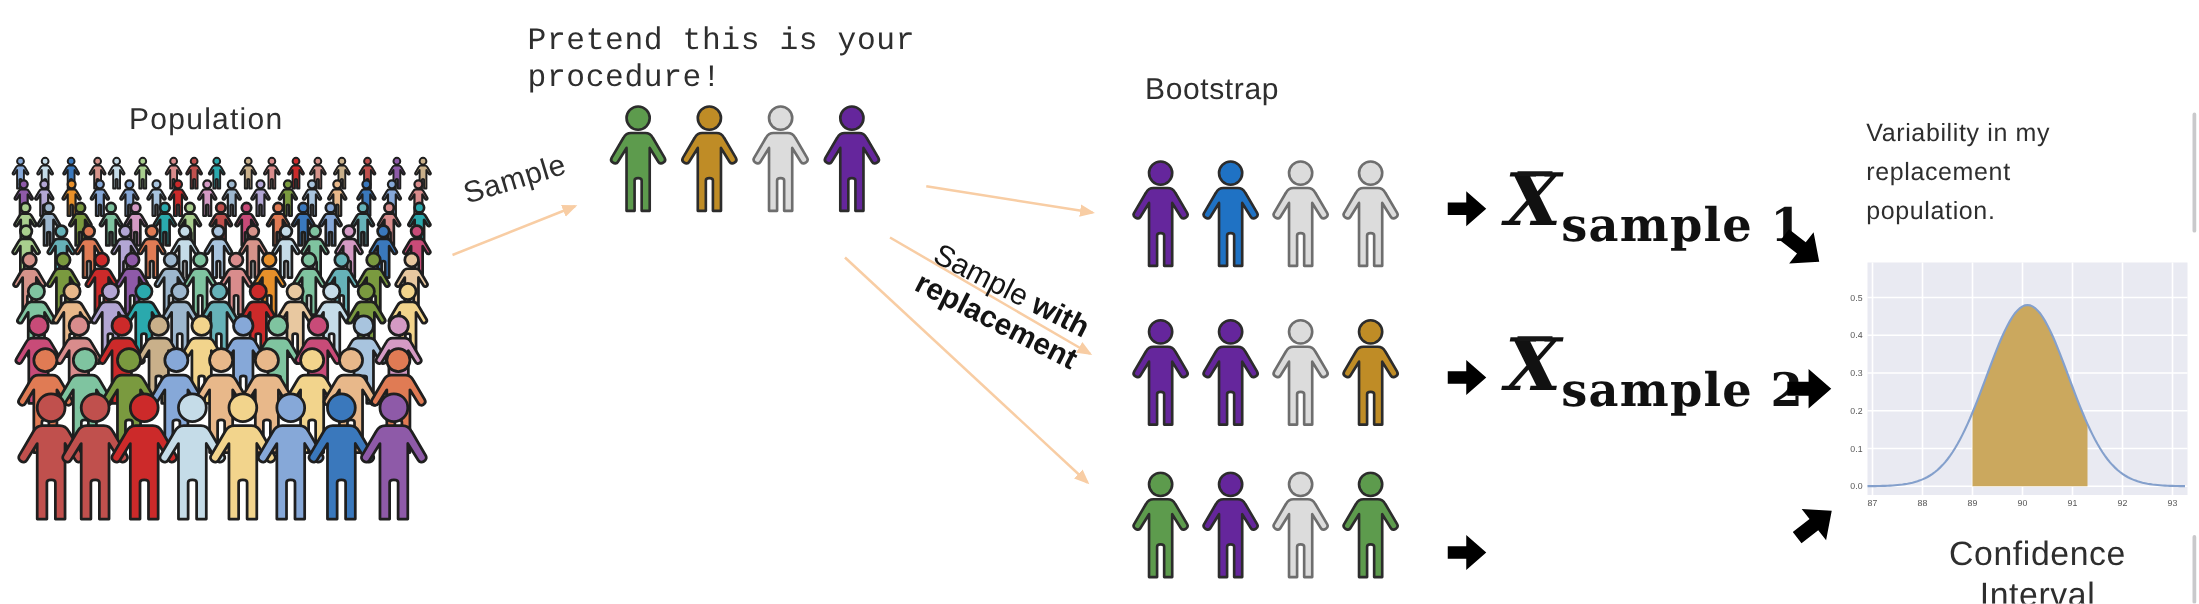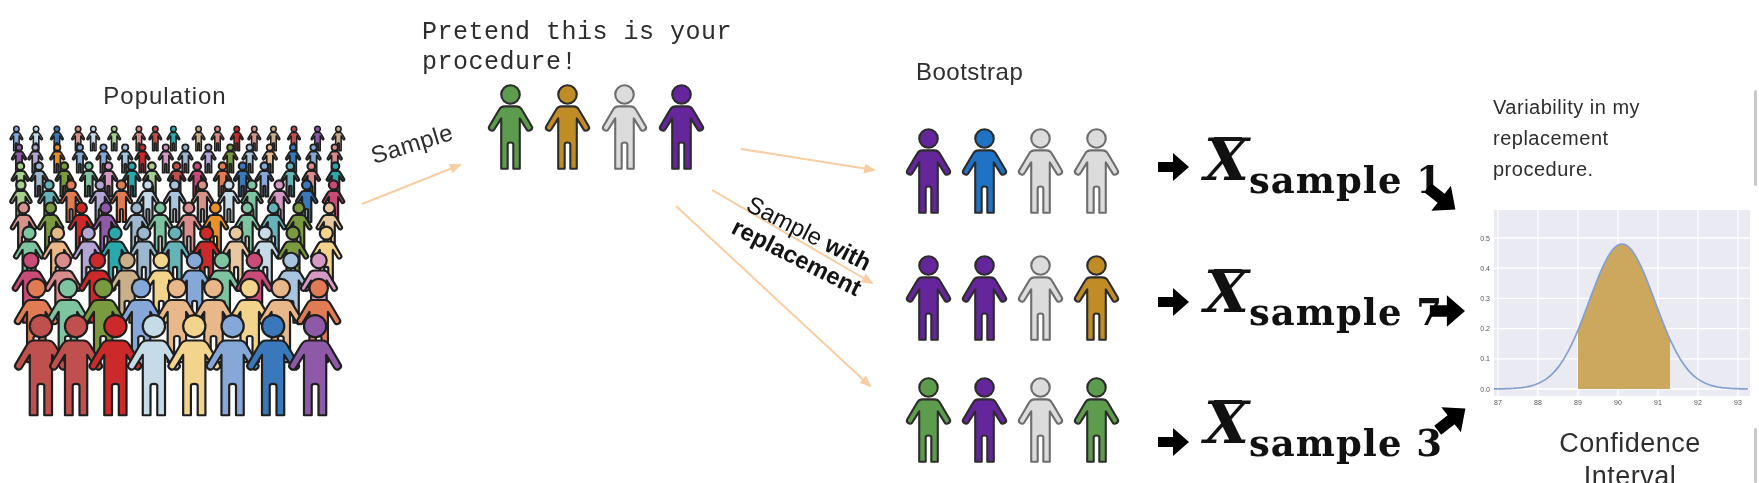--- a/index.html
+++ b/index.html
@@ -261,37 +261,36 @@
       <use href="#black-arrow" fill="#000"></use>
     </svg>
   <svg id="sarrow-1" class="small-arrow" width="32" height="30">
       <use href="#black-arrow" fill="#000"></use>
     </svg>
   <svg id="sarrow-2" class="small-arrow" width="32" height="30">
       <use href="#black-arrow" fill="#000"></use>
     </svg>
 
   <div id="xlabel-0" class="xlabel"><span class="xchar"><span class="macron"></span><span>X</span></span><span class="xsub">sample 1</span></div>
-  <div id="xlabel-1" class="xlabel"><span class="xchar"><span class="macron"></span><span>X</span></span><span class="xsub">sample 7</span></div>
-  <div id="xlabel-2" class="xlabel"><span class="xchar"><span class="macron"></span><span>X</span></span><span class="xsub">sample 3</span></div>
+  <div id="xlabel-1" class="xlabel"><span class="xchar"><span class="macron"></span><span>X</span></span><span class="xsub">sample 2</span></div>
 
   <svg id="barrow-0" class="big-arrow" width="40" height="34" viewBox="0 0 32 30">
       <use href="#black-arrow" fill="#000"></use>
     </svg>
   <svg id="barrow-1" class="big-arrow" width="40" height="34" viewBox="0 0 32 30">
       <use href="#black-arrow" fill="#000"></use>
     </svg>
   <svg id="barrow-2" class="big-arrow" width="40" height="34" viewBox="0 0 32 30">
       <use href="#black-arrow" fill="#000"></use>
     </svg>
 
   <div id="variability-text" class="abs gothic">
     <div>Variability in my</div>
     <div>replacement</div>
-    <div>procedure.</div>
+    <div>population.</div>
   </div>
 
   <svg id="chart-wrap" class="abs" width="292" height="207">
       <rect x="28" y="4" width="256" height="186" fill="#e9eaf2"></rect>
       <line x1="32" y1="4" x2="32" y2="190" stroke="#ffffff" stroke-width="1.3"></line>
       <line x1="72" y1="4" x2="72" y2="190" stroke="#ffffff" stroke-width="1.3"></line>
       <line x1="112" y1="4" x2="112" y2="190" stroke="#ffffff" stroke-width="1.3"></line>
       <line x1="152" y1="4" x2="152" y2="190" stroke="#ffffff" stroke-width="1.3"></line>
       <line x1="192" y1="4" x2="192" y2="190" stroke="#ffffff" stroke-width="1.3"></line>
       <line x1="232" y1="4" x2="232" y2="190" stroke="#ffffff" stroke-width="1.3"></line>

